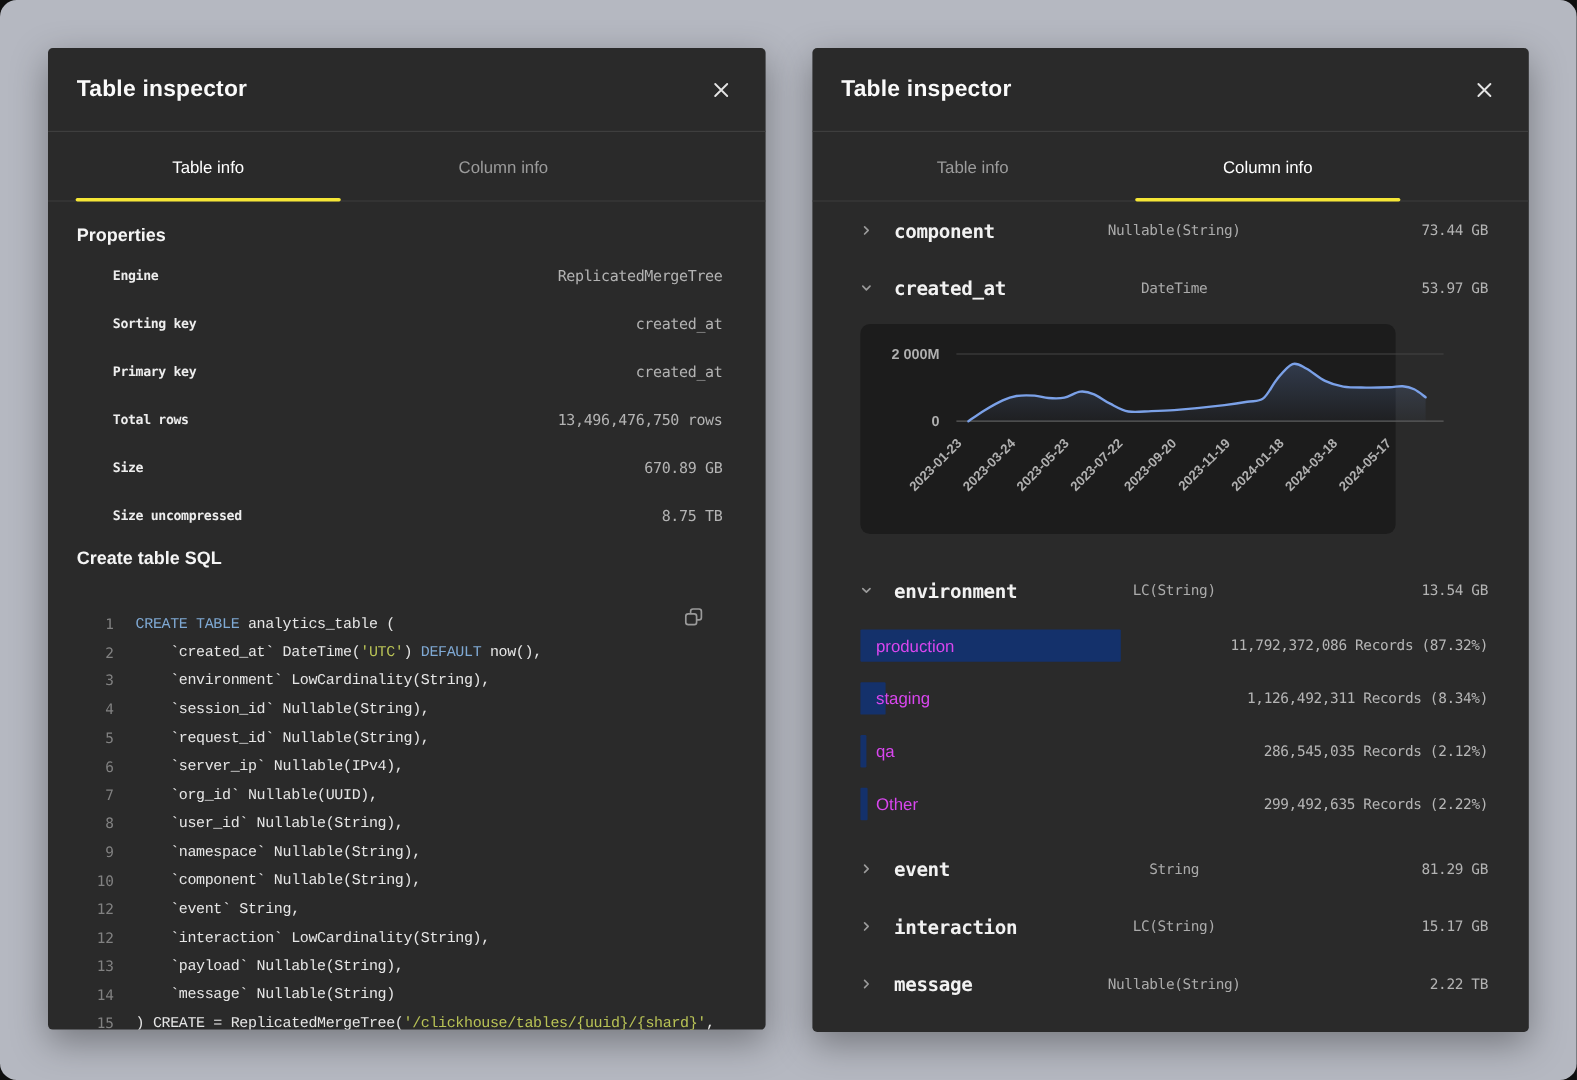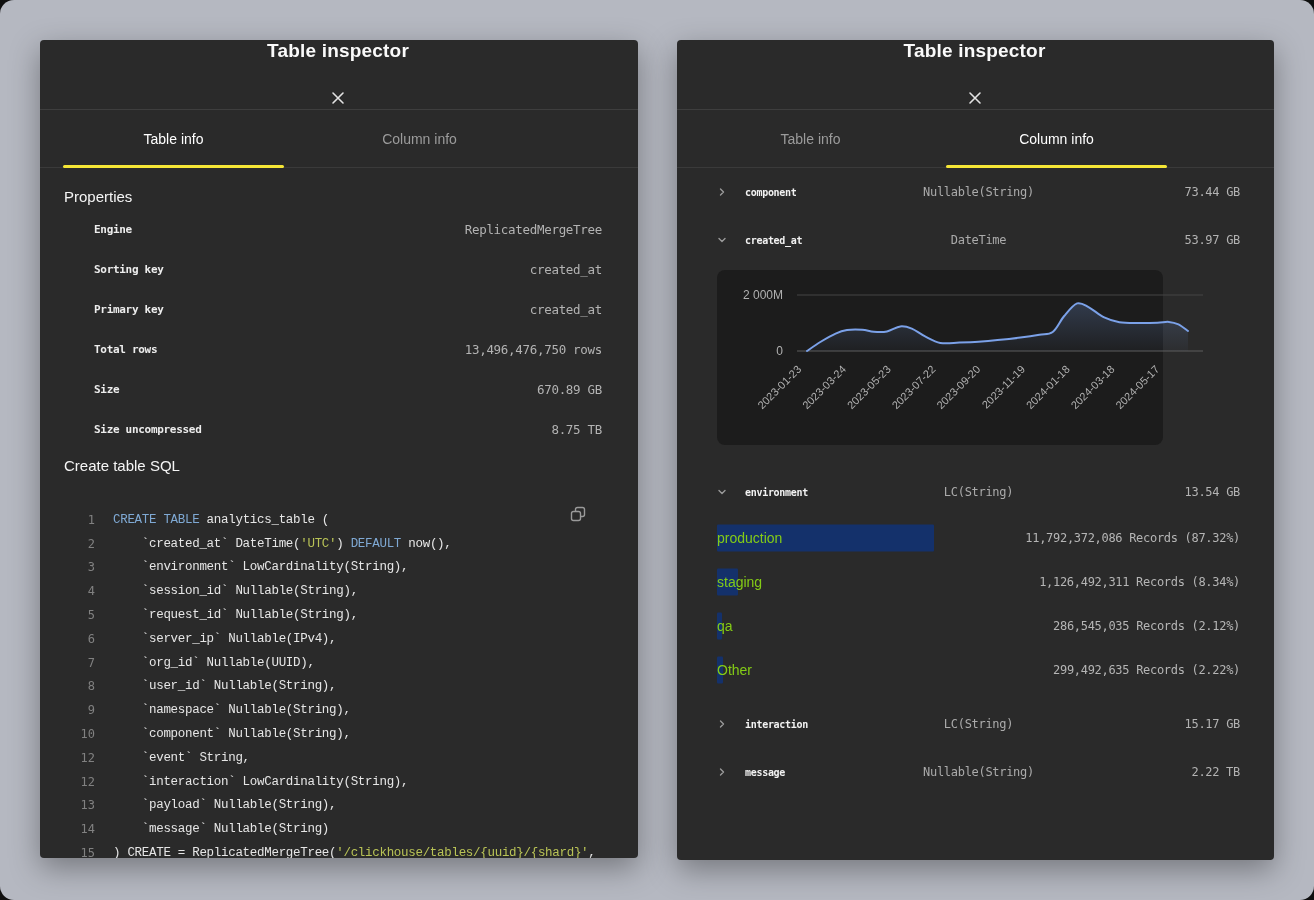--- a/index.html
+++ b/index.html
@@ -5,66 +5,66 @@
   * { margin:0; padding:0; box-sizing:border-box; }
   html,body { width:1314px; height:900px; background:#0f0f0f; font-family:"Liberation Sans", sans-serif; }
   .stage { position:relative; width:1314px; height:900px; background:#b5b8c1; border-radius:14px; overflow:hidden; }
 
   .panel { position:absolute; top:40px; background:#2a2a2a; border-radius:4px; overflow:hidden;
            box-shadow:0 10px 30px rgba(0,0,0,.35); color:#eee; }
   #panel-left  { left:40px;  width:598px; height:818px; }
   #panel-right { left:677px; width:597px; height:820px; }
 
   .hdr { height:70px; display:flex; align-items:center; justify-content:space-between;
-         padding:0 26px 0 24px; border-bottom:1px solid #3e3e3e;flex-direction:column; }
+         padding:0 26px 0 24px; border-bottom:1px solid #3e3e3e; }
   .hdr h1 { font-size:19px; font-weight:700; color:#fafafa; letter-spacing:.2px; }
   .close-btn { background:none; border:none; cursor:pointer; width:22px; height:22px; display:flex;
                align-items:center; justify-content:center; }
 
   .tabs { position:relative; height:58px; border-bottom:1px solid #3a3a3a; }
   .tabs-inner { margin-left:23px; width:467px; height:100%; display:flex;gap:25px; }
   .tab { flex:1; position:relative; display:flex; align-items:center; justify-content:center;
          font-size:14px; color:#9b9b9b; cursor:pointer; background:none; border:none;
          font-family:"Liberation Sans", sans-serif; }
   .tab.active { color:#fff; }
   .tab.active::after { content:""; position:absolute; left:0; right:0; bottom:-1px; height:3px;
                        background:#f5e636; border-radius:2px; }
 
   .body-l { padding:0 36px 0 24px; }
-  .sec-h { font-size:15px; font-weight:400; color:#f5f5f5; margin-top:20px; margin-bottom:4px; }
+  .sec-h { font-size:15px; font-weight:700; color:#f5f5f5; margin-top:20px; margin-bottom:4px; }
   .sec-h.sql { margin-top:8px; }
   .prop-row { height:40px; display:flex; align-items:center; justify-content:space-between; }
   .prop-k { font-family:"DejaVu Sans Mono", monospace; font-size:11px; font-weight:700; color:#ededed; letter-spacing:-.3px;margin-left:30px; }
   .prop-v { font-family:"DejaVu Sans Mono", monospace; font-size:12.5px; color:#b3b3b3; letter-spacing:-.3px; }
 
   .code-block { position:relative; margin-top:24px; padding-top:10px; }
   .copy-btn { position:absolute; top:7px; right:15px; background:none; border:none; cursor:pointer; }
   .code-line { display:flex; height:23.8px; align-items:center; }
   .ln { width:31px; text-align:right; margin-right:18px; font-family:"DejaVu Sans Mono", monospace;
         font-size:12px; color:#818181; flex:none; }
   .code-text { font-family:Liberation Mono, monospace; font-size:12.5px; color:#e6e6e6;
                white-space:pre; letter-spacing:-.3px; }
   .code-text .kw { color:#7fa9d4; }
   .code-text .str { color:#b9c356; }
 
   .body-r { padding:0 34px 0 40px; }
   .col-row { height:48px; display:grid; grid-template-columns:1fr 1fr 1fr; align-items:center; cursor:pointer; }
   .col-left { display:flex; align-items:center; }
   .chev { width:28px; display:flex; align-items:center; flex:none; }
-  .col-name { font-family:"DejaVu Sans Mono", monospace; font-size:10px; font-weight:700; color:#f2f2f2; letter-spacing:-.3px; }
+  .col-name { font-family:"DejaVu Sans Mono", monospace; font-size:16px; font-weight:700; color:#f2f2f2; letter-spacing:-.3px; }
   .col-type { justify-self:center; font-family:"DejaVu Sans Mono", monospace; font-size:12px; color:#ababab; letter-spacing:-.3px; }
   .col-size { justify-self:end; font-family:"DejaVu Sans Mono", monospace; font-size:12px; color:#b3b3b3; letter-spacing:-.3px; }
 
-  .chart-card { margin-top:6px; margin-bottom:23px; width:446px; height:175px; background:#1c1c1c; border-radius:8px; }
+  .chart-card { margin-top:6px; margin-bottom:23px; width:446px; height:175px; background:#1c1c1c; border-radius:8px;font-weight:bold; }
 
   .values-block { margin-bottom:8px; }
   .val-row { position:relative; height:44px; display:flex; align-items:center; justify-content:space-between; }
   .val-bar { position:absolute; left:0; top:50%; transform:translateY(-50%); height:27px;
              background:#14316b; border-radius:1px; }
-  .val-label { position:relative; z-index:1; font-size:14px; color:#84cc16; }
+  .val-label { position:relative; z-index:1; margin-left:13px; font-size:14px; color:#d946ef; }
   .val-records { font-family:"DejaVu Sans Mono", monospace; font-size:12px; color:#b5b5b5; letter-spacing:-.3px; }
 </style>
 </head>
 <body>
 
 <div class="stage">
 
   <section class="panel" id="panel-left">
     <header class="hdr">
       <h1>Table inspector</h1>
@@ -279,20 +279,32 @@
             <span class="val-records">299,492,635 Records (2.22%)</span>
           </div>
         </div>
         <div class="col-row">
           <div class="col-left">
             <span class="chev">
               <svg width="10" height="10" viewBox="0 0 10 10">
                 <path d="M3.5 2 L6.5 5 L3.5 8" stroke="#9a9a9a" stroke-width="1.4" fill="none" stroke-linecap="round" stroke-linejoin="round"></path>
               </svg>
             </span>
+            <span class="col-name">event</span>
+          </div>
+          <span class="col-type">String</span>
+          <span class="col-size">81.29 GB</span>
+        </div>
+        <div class="col-row">
+          <div class="col-left">
+            <span class="chev">
+              <svg width="10" height="10" viewBox="0 0 10 10">
+                <path d="M3.5 2 L6.5 5 L3.5 8" stroke="#9a9a9a" stroke-width="1.4" fill="none" stroke-linecap="round" stroke-linejoin="round"></path>
+              </svg>
+            </span>
             <span class="col-name">interaction</span>
           </div>
           <span class="col-type">LC(String)</span>
           <span class="col-size">15.17 GB</span>
         </div>
         <div class="col-row">
           <div class="col-left">
             <span class="chev">
               <svg width="10" height="10" viewBox="0 0 10 10">
                 <path d="M3.5 2 L6.5 5 L3.5 8" stroke="#9a9a9a" stroke-width="1.4" fill="none" stroke-linecap="round" stroke-linejoin="round"></path>

